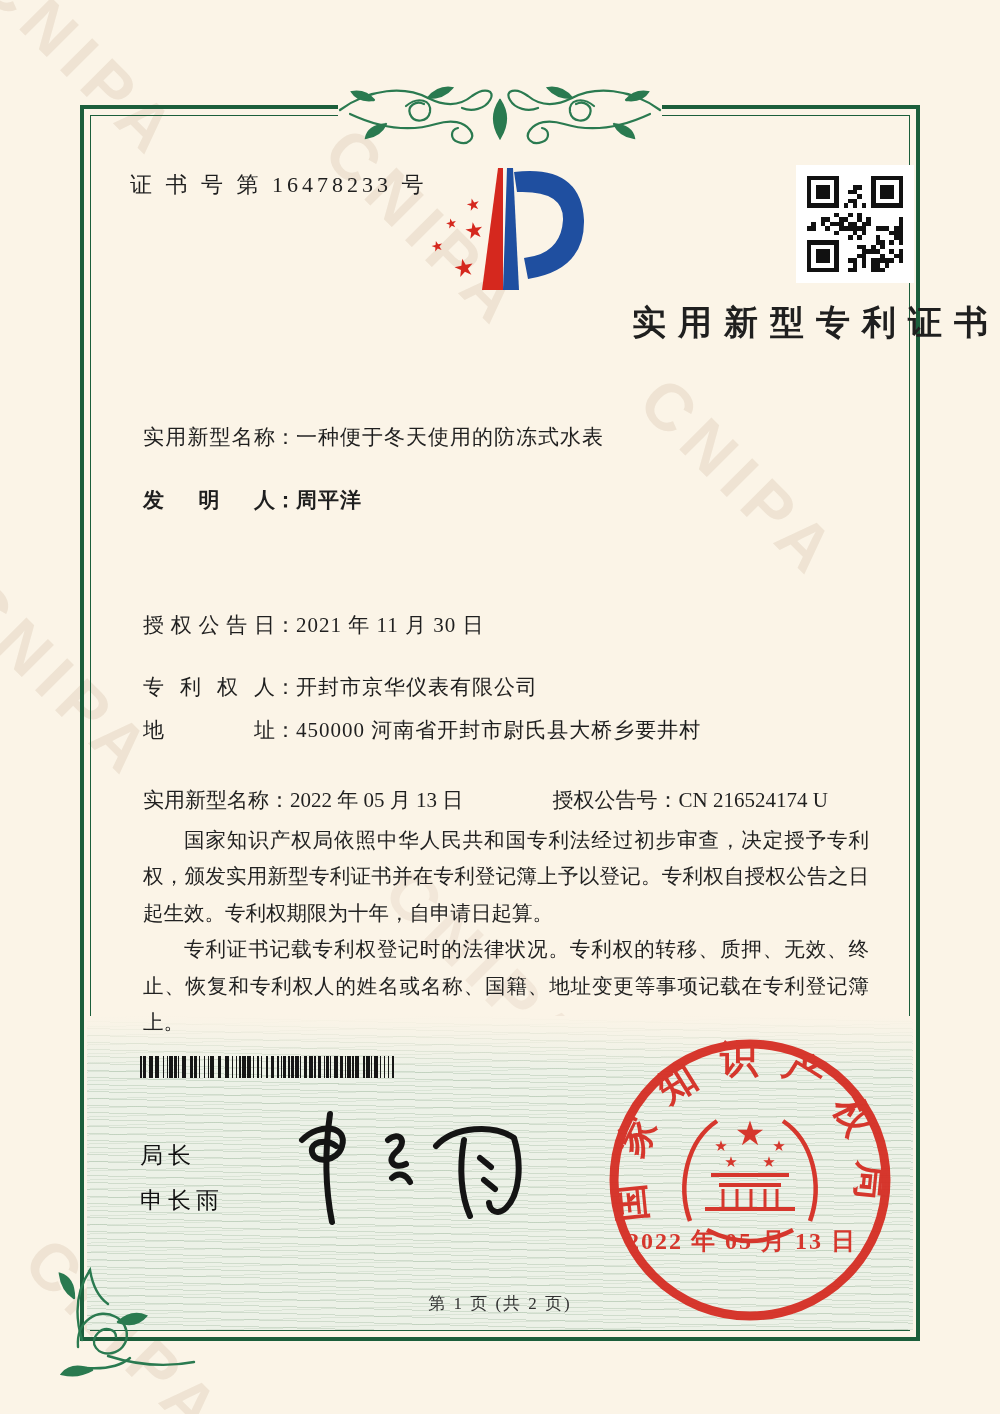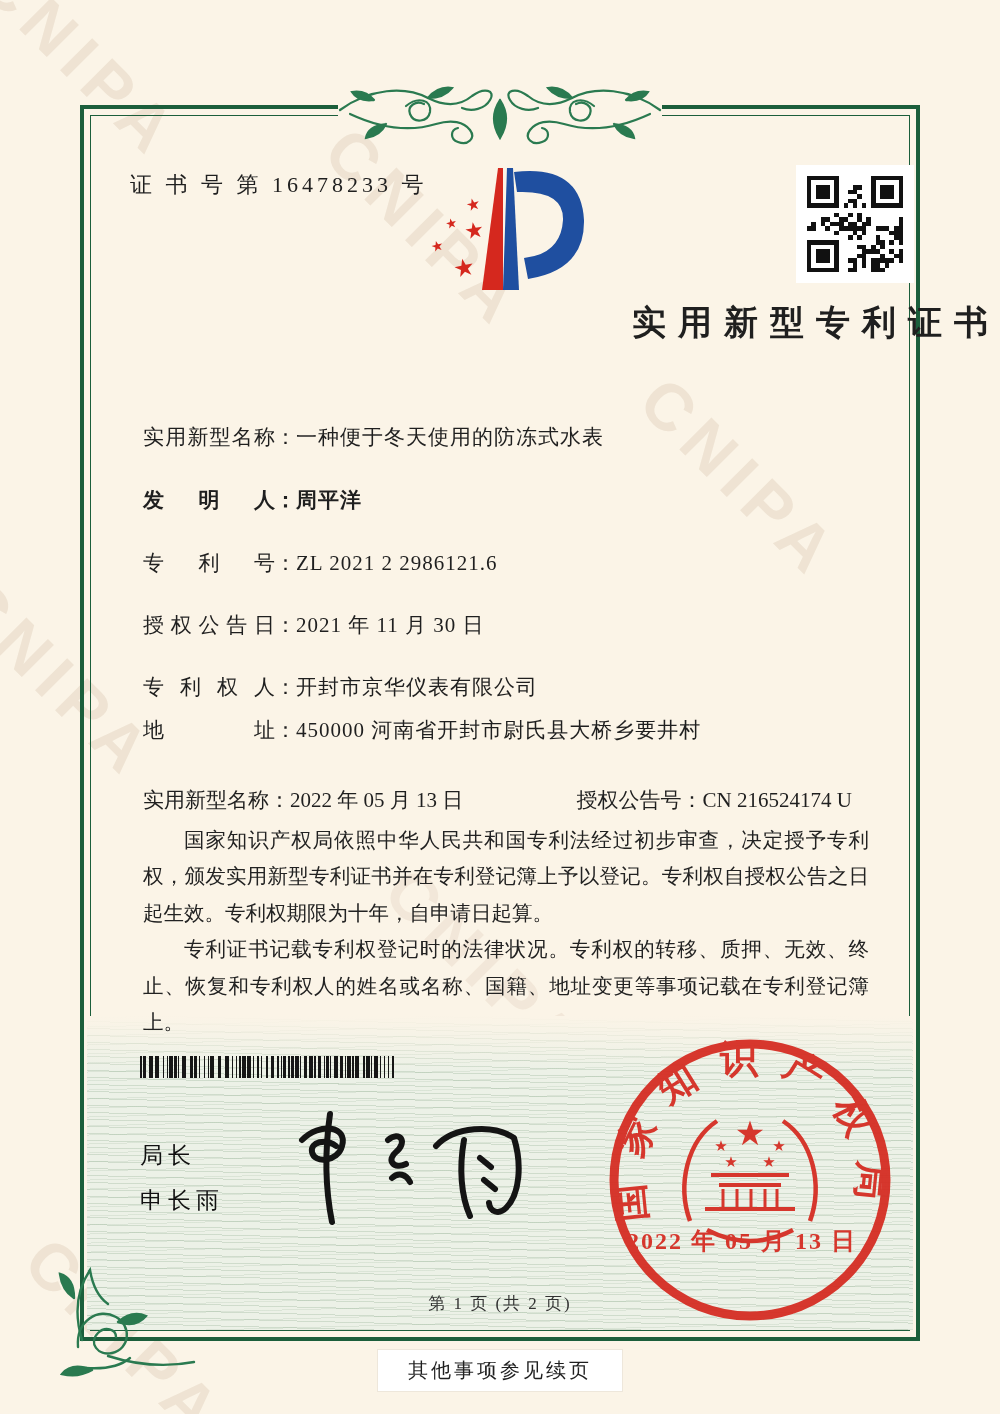--- a/index.html
+++ b/index.html
@@ -24,21 +24,21 @@
   .qr{position:absolute;left:796px;top:165px;width:118px;height:118px;background:#fff;padding:0;
       display:flex;align-items:center;justify-content:center;}
   .qr-grid{display:grid;grid-template-columns:repeat(21,4.6px);grid-auto-rows:4.6px;}
   .qr-grid i{display:block;}
   .qr-grid i.b{background:#111;}
   
   .field{position:absolute;left:143px;font-size:21px;white-space:nowrap;}
   .flabel{display:inline-block;width:132px;text-align:justify;text-align-last:justify;}
   .fvalue{letter-spacing:1px;}
   .grant-row{position:absolute;left:143px;top:786px;font-size:21px;white-space:nowrap;}
-  .grant-row .second{margin-left:108px;}
+  .grant-row .second{margin-left:84px;}
   .paras{position:absolute;left:143px;top:822px;width:726px;font-size:20.5px;line-height:1.78;
          text-align:justify;color:#222;}
   .paras p{margin:0;text-indent:2em;}
   .barcode{position:absolute;left:140px;top:1056px;width:262px;height:22px;display:flex;align-items:stretch;}
   .barcode i{display:block;background:#161616;}
   .barcode s{display:block;background:transparent;}
   .signatory{position:absolute;left:140px;top:1140px;font-family:"Liberation Sans","DejaVu Sans",sans-serif;
              font-size:23px;letter-spacing:5px;color:#111;}
   .signatory div{margin-bottom:14px;}
   .sig-svg{position:absolute;left:268px;top:1102px;}
@@ -566,23 +566,20 @@
   </div>
 
   <div class="title">实用新型专利证书</div>
 
   <div class="field" style="top:423px;">
     <span class="flabel">实用新型名称</span><span>：</span><span class="fvalue">一种便于冬天使用的防冻式水表</span>
   </div>
   <div class="field" style="top:486px;font-weight:bold;">
     <span class="flabel">发明人</span><span>：</span><span class="fvalue">周平洋</span>
   </div>
-  <div class="field" style="top:549px;">
-    <span class="flabel">专利号</span><span>：</span><span class="fvalue">ZL 2021 2 2986121.6</span>
-  </div>
   <div class="field" style="top:611px;">
     <span class="flabel">授权公告日</span><span>：</span><span class="fvalue">2021 年 11 月 30 日</span>
   </div>
   <div class="field" style="top:673px;">
     <span class="flabel">专利权人</span><span>：</span><span class="fvalue">开封市京华仪表有限公司</span>
   </div>
   <div class="field" style="top:716px;">
     <span class="flabel">地址</span><span>：</span><span class="fvalue">450000 河南省开封市尉氏县大桥乡要井村</span>
   </div>
 
@@ -747,15 +744,14 @@
       <text x="155" y="120" font-size="34">★</text>
       <text x="126" y="126" font-size="15">★</text>
       <text x="184" y="126" font-size="15">★</text>
       <text x="136" y="142" font-size="15">★</text>
       <text x="174" y="142" font-size="15">★</text>
     </g>
     <text x="32" y="224" font-size="24" fill="#d5281e" letter-spacing="2" font-weight="bold">2022 年 05 月 13 日</text>
   </svg>
 
   <div class="page-info">第 1 页 (共 2 页)</div>
-  <div class="note-box">其他事项参见续页</div>
 
 </div>
 
 </body></html>

